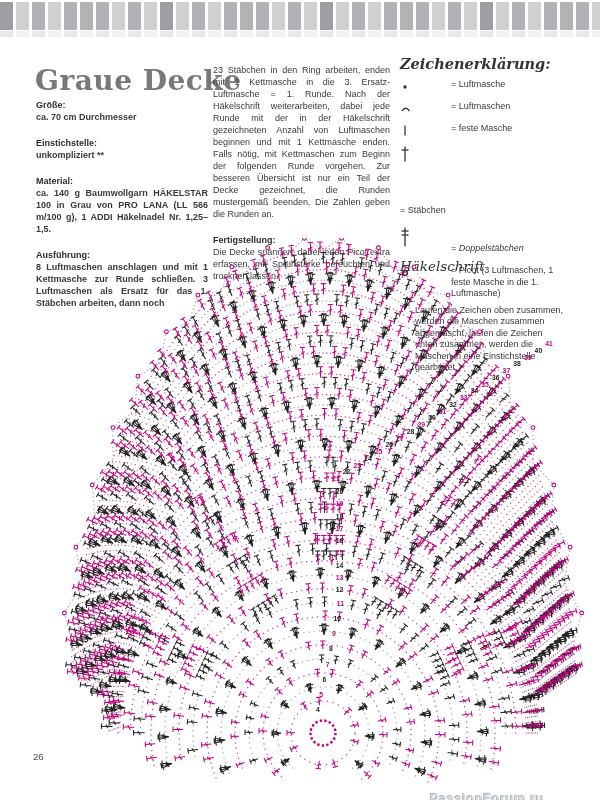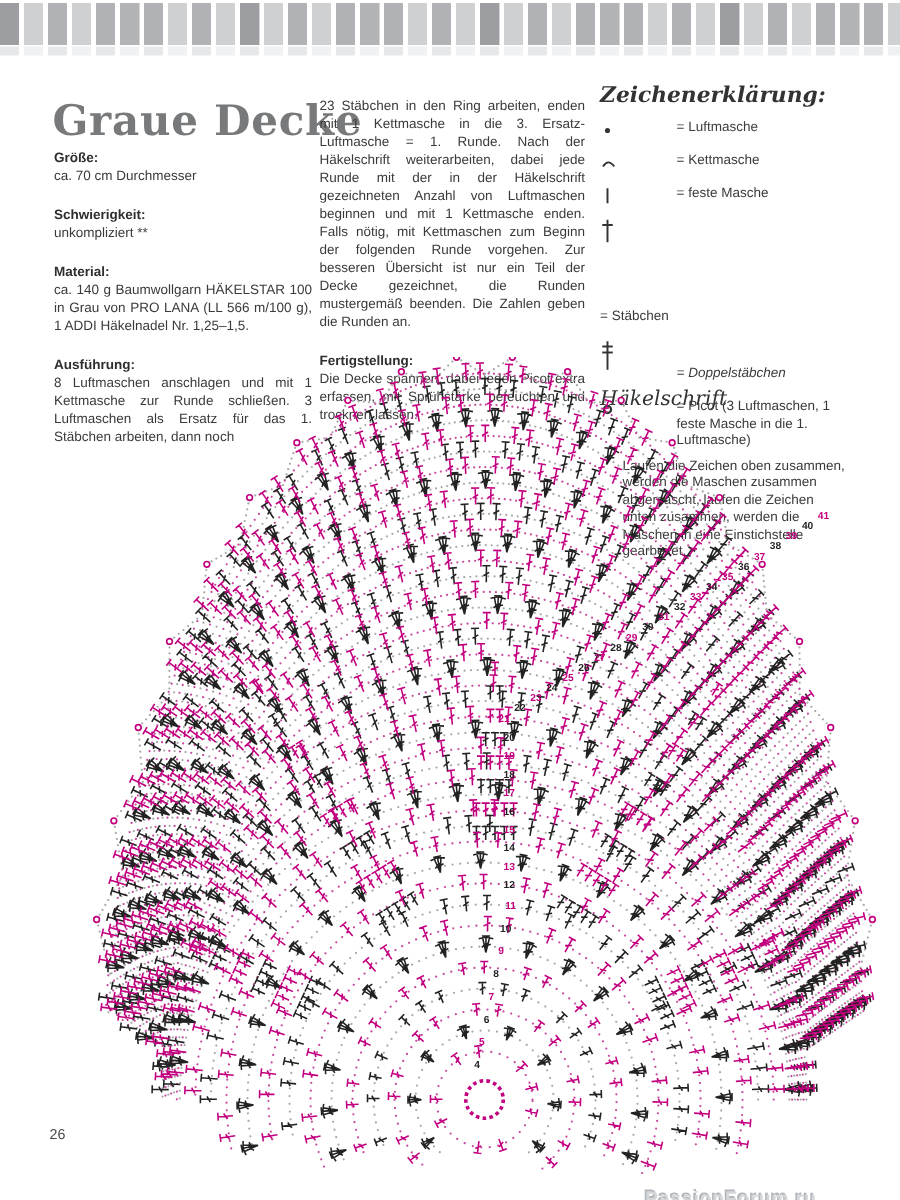--- a/index.html
+++ b/index.html
@@ -17,21 +17,21 @@
   .strip2{
     position:absolute;top:31px;left:0;width:600px;height:6px;
     background-image:repeating-linear-gradient(90deg,#e7e8e9 0 13px,#ffffff 13px 16px,#f0f1f2 16px 29px,#ffffff 29px 32px);
   }
   .title{
     position:absolute;left:35px;top:64px;
     font-family:"DejaVu Serif","Liberation Serif",serif;
     font-size:28px;color:#77797b;letter-spacing:0.5px;font-weight:700;
   }
   .col{position:absolute;font-size:9px;line-height:12px;text-align:justify;}
-  .left-col{left:36px;top:99px;width:172px;}
+  .left-col{left:36px;top:99px;width:172px;font-weight:bold;}
   .mid-col{left:213px;top:64px;width:177px;}
   .right-col{left:400px;top:58px;width:170px;text-align:left;}
   .sec{margin-bottom:14px;}
   .sec b{display:block;font-size:9px;color:#2e2e2e;}
   .legend-title{
     font-family:"DejaVu Serif","Liberation Serif",serif;
     font-style:italic;font-weight:bold;font-size:14.5px;color:#333;margin-bottom:9px;
   }
   .legend-item{display:flex;align-items:flex-start;margin-bottom:5px;gap:36px;}
   .legend-item .sym{width:15px;flex:0 0 15px;}
@@ -57,21 +57,21 @@
 <div class="strip2"></div>
 
 <div class="title">Graue Decke</div>
 
 <div class="col left-col">
   <div class="sec">
     <b>Größe:</b>
     <span>ca. 70 cm Durchmesser</span>
   </div>
   <div class="sec">
-    <b>Schwierigkeit:</b>
+    <b>Einstichstelle:</b>
     <span>unkompliziert **</span>
   </div>
   <div class="sec">
     <b>Material:</b>
     <span>ca. 140 g Baumwollgarn HÄKELSTAR 100 in Grau von PRO LANA (LL 566 m/100 g), 1 ADDI Häkelnadel Nr. 1,25–1,5.</span>
   </div>
   <div class="sec">
     <b>Ausführung:</b>
     <span>8 Luftmaschen anschlagen und mit 1 Kettmasche zur Runde schließen. 3 Luftmaschen als Ersatz für das 1. Stäbchen arbeiten, dann noch</span>
   </div>
@@ -96,21 +96,21 @@
     </span>
     <span class="lbl">= Luftmasche</span>
   </div>
 
   <div class="legend-item">
     <span class="sym">
       <svg width="12" height="14" viewBox="0 0 12 14">
           <path d="M2 10 Q5.5 4.5 9.5 10" stroke="#333" stroke-width="1.3" fill="none"></path>
         </svg>
     </span>
-    <span class="lbl">= Kettmasche</span>
+    <span class="lbl">= Luftmaschen</span>
   </div>
 
   <div class="legend-item">
     <span class="sym">
       <svg width="12" height="14" viewBox="0 0 12 14">
           <line x1="5" y1="2.5" x2="5" y2="12.5" stroke="#333" stroke-width="1.3"></line>
         </svg>
     </span>
     <span class="lbl">= feste Masche</span>
   </div>

